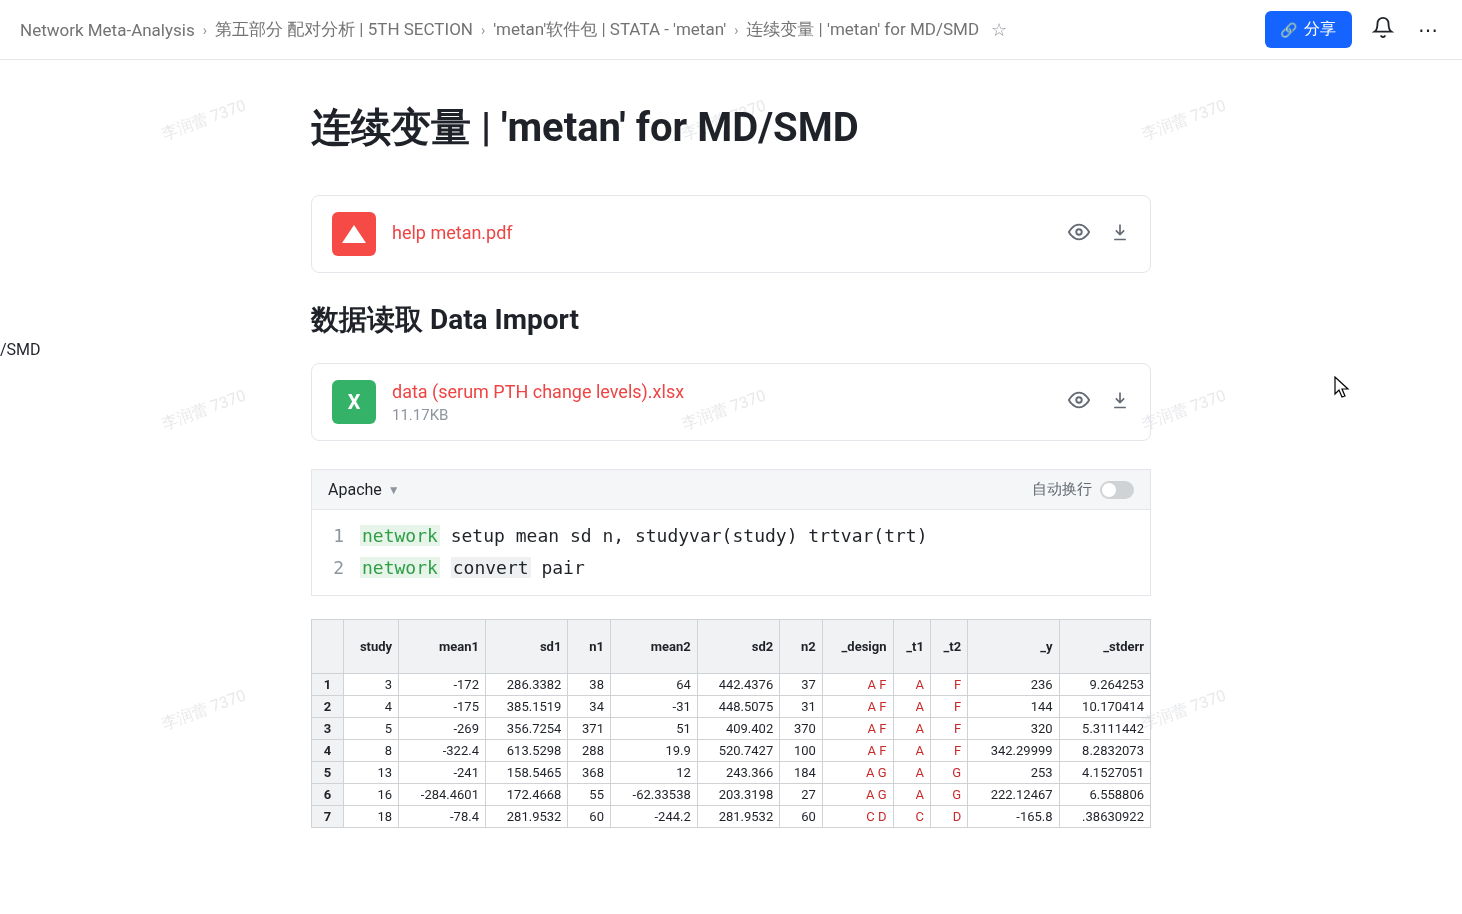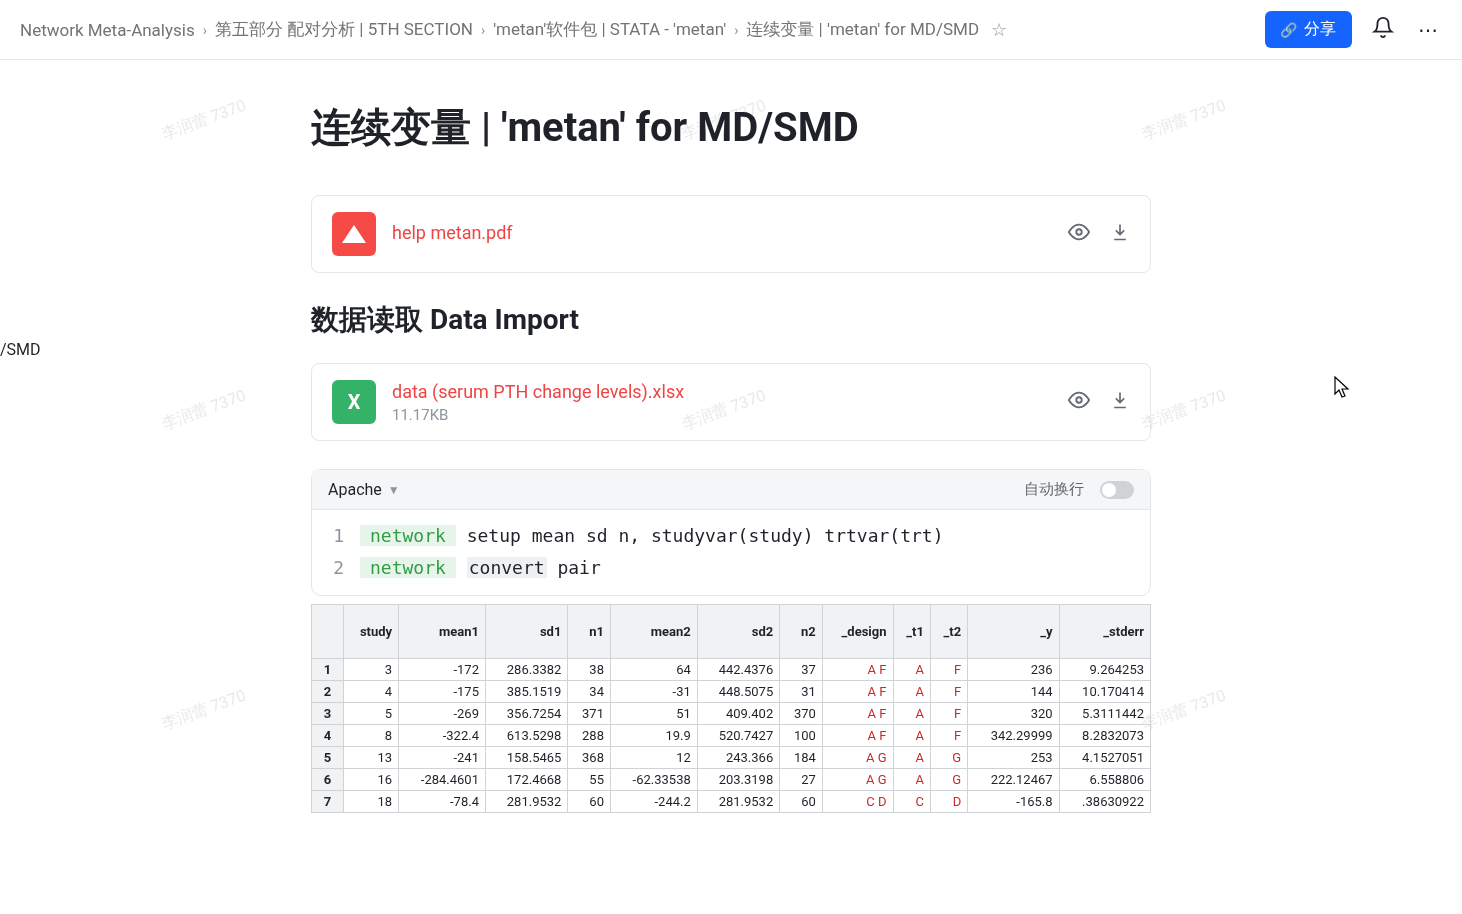--- a/index.html
+++ b/index.html
@@ -19,31 +19,31 @@
 .file-card{display:flex;align-items:center;border:1px solid #e5e6eb;border-radius:8px;padding:16px 20px;margin-bottom:28px;gap:16px}
 .file-icon-pdf{width:44px;height:44px;background:#f54a45;border-radius:6px;display:flex;align-items:center;justify-content:center;position:relative}
 .file-icon-pdf::before{content:"";width:0;height:0;border-left:12px solid transparent;border-right:12px solid transparent;border-bottom:18px solid #fff;position:absolute}
 .file-icon-xlsx{width:44px;height:44px;background:#34b368;border-radius:6px;display:flex;align-items:center;justify-content:center;color:#fff;font-weight:700;font-size:20px}
 .file-info{flex:1}
 .file-name{font-size:18px;color:#ef4444;margin-bottom:4px}
 .file-size{font-size:15px;color:#8f959e}
 .file-actions{display:flex;gap:20px}
 .file-action-btn{background:none;border:none;cursor:pointer;color:#646a73;font-size:20px}
 .section-heading{font-size:28px;font-weight:700;margin:24px 0 24px 0}
-.code-block{border:1px solid #e5e6eb;border-radius:10px;margin-bottom:8px;background:#fff}
+.code-block{border:1px solid #e5e6eb;border-radius:0;margin-bottom:23px;background:#fff}
 .code-header{display:flex;align-items:center;justify-content:space-between;padding:10px 16px;background:#f5f6f7;border-bottom:1px solid #e5e6eb}
 .code-lang{display:flex;align-items:center;gap:6px;font-size:16px;color:#1f2329;cursor:pointer}
-.code-wrap-toggle{display:flex;align-items:center;gap:16px;font-size:15px;color:#646a73}
+.code-wrap-toggle{display:flex;align-items:center;gap:8px;font-size:15px;color:#646a73}
 .toggle-switch{width:34px;height:18px;background:#d0d3d6;border-radius:9px;position:relative;cursor:pointer}
 .toggle-switch::after{content:"";position:absolute;width:14px;height:14px;background:#fff;border-radius:50%;top:2px;left:2px}
 .code-body{padding:10px 0;font-family:"SF Mono",Monaco,Consolas,monospace;font-size:18px;line-height:1.8}
 .code-line{display:flex}
 .line-num{width:48px;text-align:right;padding-right:16px;color:#8f959e;user-select:none}
 .line-content{flex:1}
-.kw-network{color:#2f9e44;background:#e6f4ea;padding:0 10px}
+.kw-network{color:#2f9e44;background:#e6f4ea;padding:0 2px}
 .kw-convert{background:#eef0f2;padding:0 2px}
 .data-table{width:100%;border-collapse:collapse;font-size:13px;margin-top:4px}
 .data-table th{background:#f1f2f3;border:1px solid #d0d3d6;padding:19px 6px;font-weight:700;text-align:right;color:#1f2329;font-size:13px}
 .data-table td{border:1px solid #d0d3d6;padding:3px 6px;text-align:right;color:#1f2329}
 .data-table .row-num{background:#f1f2f3;font-weight:700;text-align:center;width:32px}
 .data-table .red-cell{color:#c92a2a}
 .watermark{position:absolute;color:#e8e9eb;font-size:16px;transform:rotate(-20deg);pointer-events:none;z-index:-1}
 .cursor{position:absolute;top:376px;right:110px;font-size:20px;color:#000;pointer-events:none}
 svg.dl-icon{width:20px;height:20px;stroke:#646a73;stroke-width:2;fill:none}
 svg.eye-icon{width:22px;height:22px;stroke:#646a73;stroke-width:2;fill:none}

